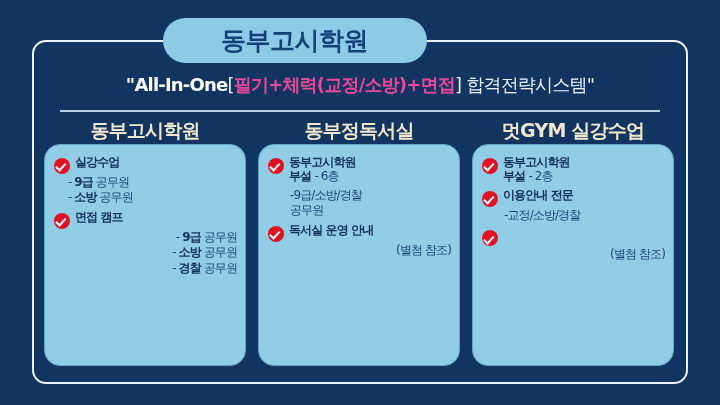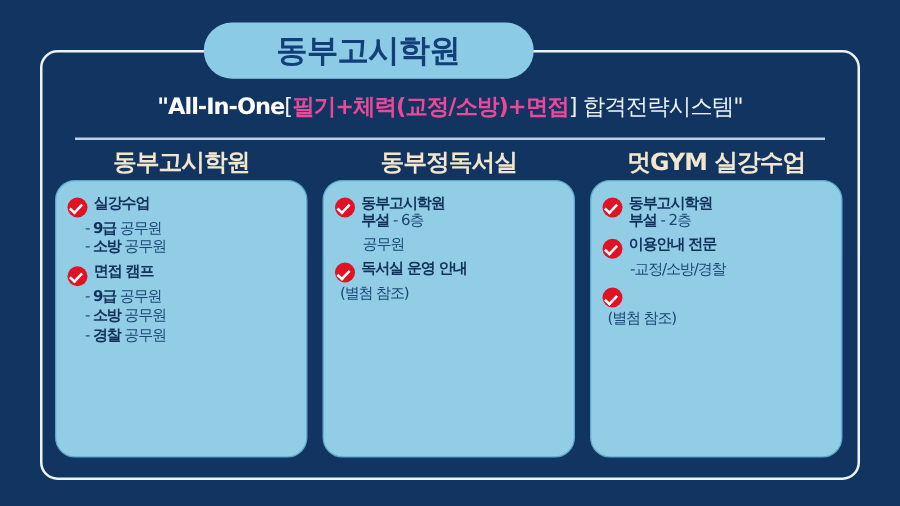--- a/index.html
+++ b/index.html
@@ -129,21 +129,21 @@
 
   .card {
     background: #91cde4;
     border: 1.5px solid #5fa9cd;
     border-radius: 16px;
     padding: 10px 8px 10px 9px;
     min-height: 222px;
   }
 
   .group { margin-bottom: 5px; }
-  .group:last-child { margin-bottom: 16px; }
+  .group:last-child { margin-bottom: 16px; text-align: right; }
 
   .group-head {
     display: flex;
     align-items: flex-start;
     gap: 5px;
     line-height: 1.12;
   }
 
   .check {
     flex: 0 0 auto;
@@ -266,20 +266,23 @@
 
         <div class="group">
           <div class="group-head">
             <span class="check"></span>
             <span class="group-title"><span>동부고시학원</span><br><span>부설</span> <span class="soft">- 6층</span></span>
           </div>
         </div>
 
         <div class="group">
           <div class="sub indent2">
+            <span>-</span><span>9급/소방/경찰</span>
+          </div>
+          <div class="sub indent2">
             <span>공무원</span>
           </div>
         </div>
 
         <div class="group">
           <div class="group-head">
             <span class="check"></span>
             <span class="group-title">독서실 운영 안내</span>
           </div>
           <div class="sub noindent">

